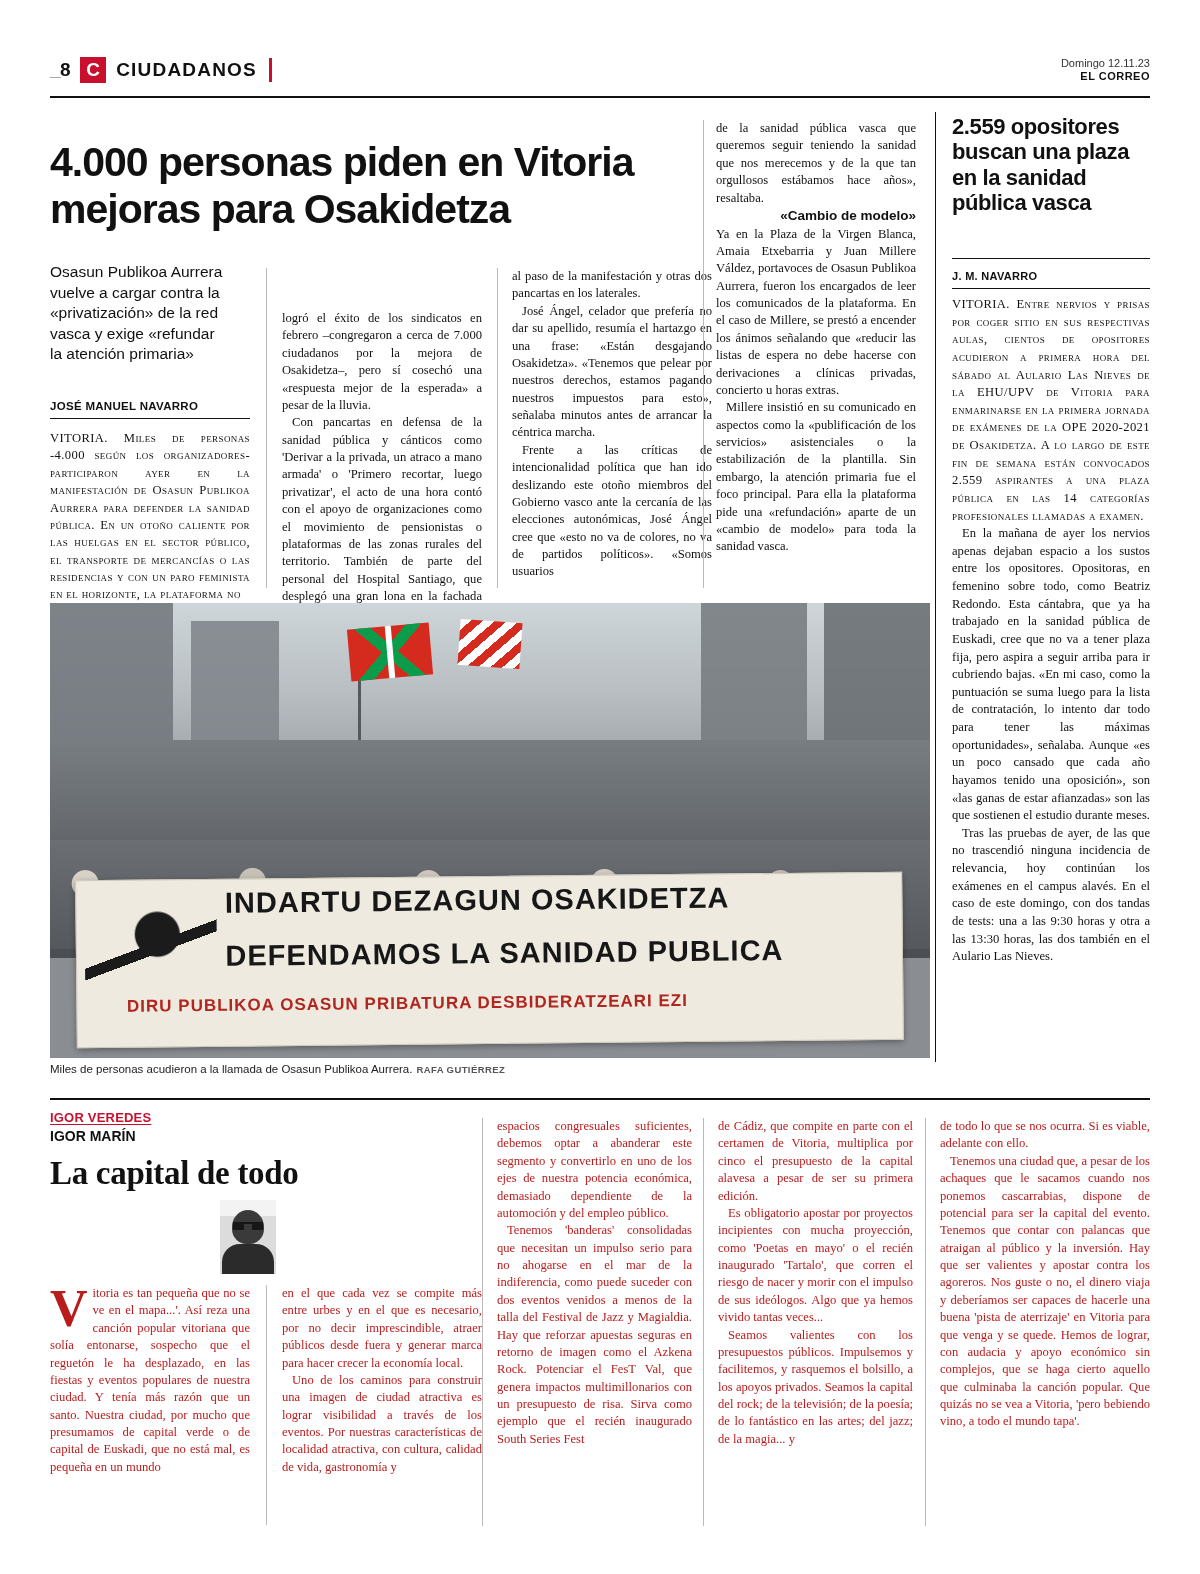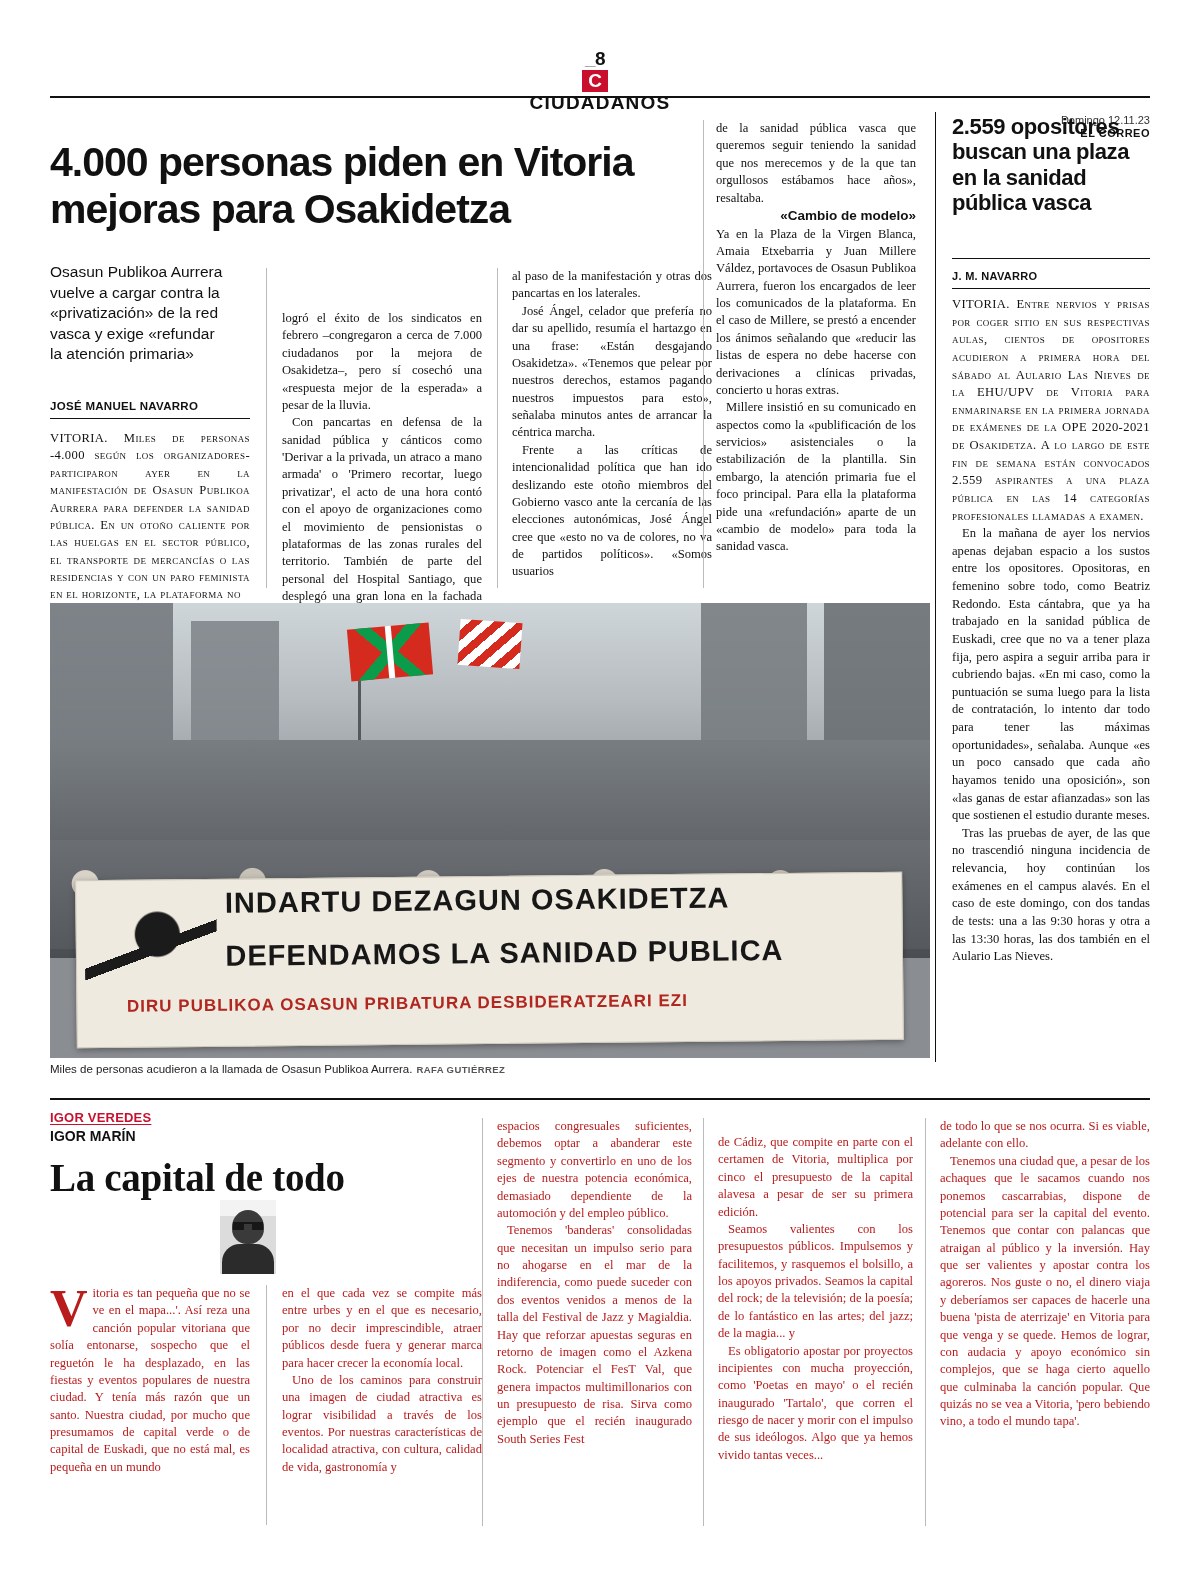--- a/index.html
+++ b/index.html
@@ -17,21 +17,21 @@
     position: relative;
     width: 1200px;
     height: 1574px;
     padding: 0;
   }
 
   
   .masthead {
     position: absolute;
     left: 50px; top: 48px; width: 1100px; height: 44px;
-    display: flex; align-items: center; flex-direction: column;
+    display: flex; align-items: center;
   }
   .page-num {
     font-family: "Liberation Sans", sans-serif;
     font-weight: 700;
     font-size: 19px;
     color: #111;
     letter-spacing: -0.5px;
     margin-right: 10px;
   }
   .page-num .dash { color:#888; }
@@ -321,21 +321,21 @@
     position: absolute; left: 50px; top: 1128px;
     font-family: "Liberation Sans", sans-serif;
     font-weight: 700;
     font-size: 14px;
     color: #111;
   }
   .op-title {
     position: absolute; left: 50px; top: 1155px; width: 420px;
     font-family: "Liberation Serif", serif;
     font-weight: 700;
-    font-size: 39px;
+    font-size: 33px;
     color: #111;
     letter-spacing: -0.3px;
   }
   .op-portrait {
     position: absolute; left: 220px; top: 1200px; width: 56px; height: 74px;
     background: linear-gradient(180deg,#f3f3f3 0 22%, #dcdcdc 22% 100%);
     overflow: hidden;
   }
   .op-portrait .head {
     position:absolute; left:12px; top:10px; width:32px; height:34px;
@@ -360,21 +360,21 @@
     font-size: 52px;
     line-height: 40px;
     padding: 4px 5px 0 0;
   }
   .lc { position: absolute; font-family:"Liberation Serif", serif; font-size:12.6px; line-height:1.38; text-align:justify; color:#b91c1c; }
   .lc p { margin:0; text-indent:10px; }
   .lc p.first { text-indent:0; }
   .l1 { left: 50px;  top: 1285px; width: 200px; }
   .l2 { left: 282px; top: 1285px; width: 200px; }
   .l3 { left: 497px; top: 1118px; width: 195px; }
-  .l4 { left: 718px; top: 1118px; width: 195px; margin-top: 16px; }
+  .l4 { left: 718px; top: 1118px; width: 195px; }
   .l5 { left: 940px; top: 1118px; width: 210px; }
 </style>
 </head>
 <body>
 
 <div class="page">
 
   <div class="masthead">
     <div class="page-num"><span class="dash">_</span><span>8</span></div>
     <div class="logo-c">C</div>
@@ -468,22 +468,22 @@
   <div class="lc l2">
     <p class="first">en el que cada vez se compite más entre urbes y en el que es necesario, por no decir imprescindible, atraer públicos desde fuera y generar marca para hacer crecer la economía local.</p>
     <p>Uno de los caminos para construir una imagen de ciudad atractiva es lograr visibilidad a través de los eventos. Por nuestras características de localidad atractiva, con cultura, calidad de vida, gastronomía y</p>
   </div>
   <div class="lc l3">
     <p class="first">espacios congresuales suficientes, debemos optar a abanderar este segmento y convertirlo en uno de los ejes de nuestra potencia económica, demasiado dependiente de la automoción y del empleo público.</p>
     <p>Tenemos 'banderas' consolidadas que necesitan un impulso serio para no ahogarse en el mar de la indiferencia, como puede suceder con dos eventos venidos a menos de la talla del Festival de Jazz y Magialdia. Hay que reforzar apuestas seguras en retorno de imagen como el Azkena Rock. Potenciar el FesT Val, que genera impactos multimillonarios con un presupuesto de risa. Sirva como ejemplo que el recién inaugurado South Series Fest</p>
   </div>
   <div class="lc l4">
     <p class="first">de Cádiz, que compite en parte con el certamen de Vitoria, multiplica por cinco el presupuesto de la capital alavesa a pesar de ser su primera edición.</p>
+    <p>Es obligatorio apostar por proyectos incipientes con mucha proyección, como 'Poetas en mayo' o el recién inaugurado 'Tartalo', que corren el riesgo de nacer y morir con el impulso de sus ideólogos. Algo que ya hemos vivido tantas veces...</p>
     <p>Seamos valientes con los presupuestos públicos. Impulsemos y facilitemos, y rasquemos el bolsillo, a los apoyos privados. Seamos la capital del rock; de la televisión; de la poesía; de lo fantástico en las artes; del jazz; de la magia... y</p>
-    <p>Es obligatorio apostar por proyectos incipientes con mucha proyección, como 'Poetas en mayo' o el recién inaugurado 'Tartalo', que corren el riesgo de nacer y morir con el impulso de sus ideólogos. Algo que ya hemos vivido tantas veces...</p>
   </div>
   <div class="lc l5">
     <p class="first">de todo lo que se nos ocurra. Si es viable, adelante con ello.</p>
     <p>Tenemos una ciudad que, a pesar de los achaques que le sacamos cuando nos ponemos cascarrabias, dispone de potencial para ser la capital del evento. Tenemos que contar con palancas que atraigan al público y la inversión. Hay que ser valientes y apostar contra los agoreros. Nos guste o no, el dinero viaja y deberíamos ser capaces de hacerle una buena 'pista de aterrizaje' en Vitoria para que venga y se quede. Hemos de lograr, con audacia y apoyo económico sin complejos, que se haga cierto aquello que culminaba la canción popular. Que quizás no se vea a Vitoria, 'pero bebiendo vino, a todo el mundo tapa'.</p>
   </div>
 
   <div class="vrule" style="left:266px; top:1285px; height:240px;"></div>
   <div class="vrule" style="left:482px; top:1118px; height:408px;"></div>
   <div class="vrule" style="left:703px; top:1118px; height:408px;"></div>
   <div class="vrule" style="left:925px; top:1118px; height:408px;"></div>

